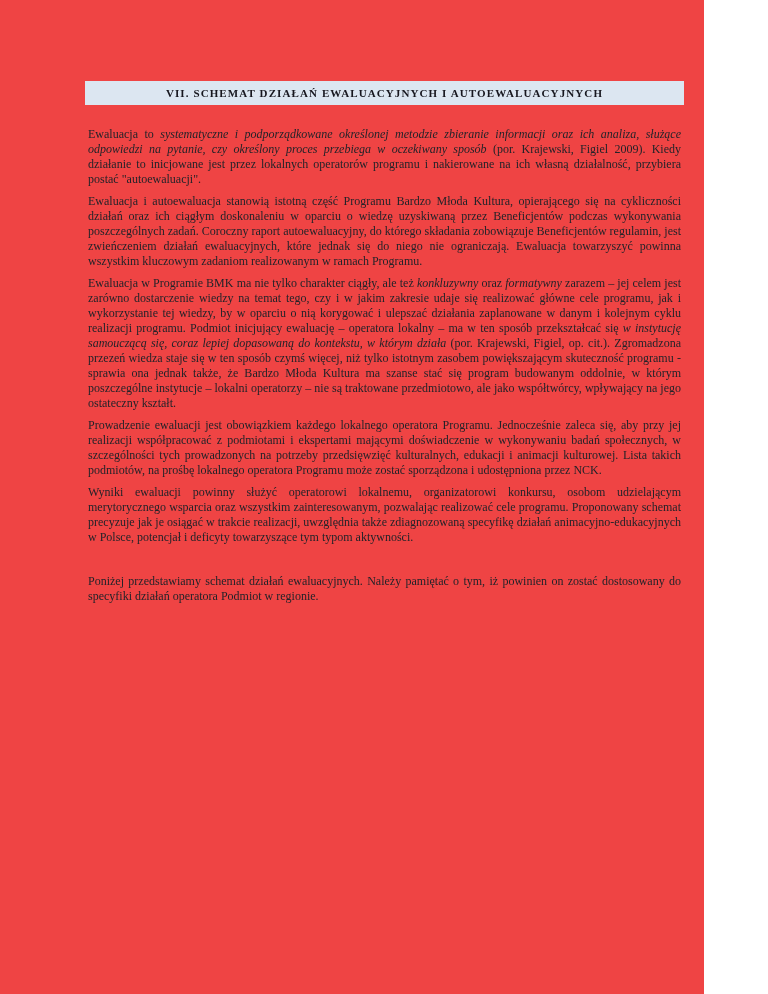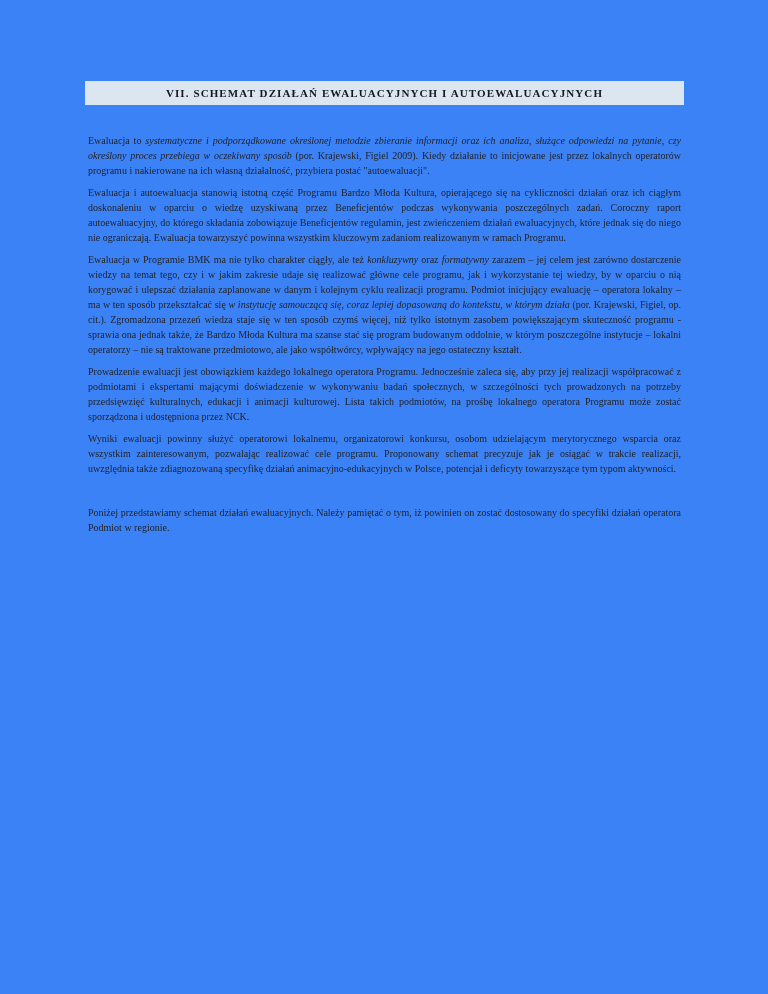--- a/index.html
+++ b/index.html
@@ -2,23 +2,23 @@
 <html lang="pl" style="--header-bg: #dce6f1; --title-color: #17171f; --text-color: #232329;"><head>
 <meta charset="utf-8">
 <style>
   html, body {
     margin: 0;
     padding: 0;
     background: #ffffff;
   }
   .page {
     position: relative;
-    width: 768px;
+    width: 704px;
     height: 994px;
-    background: #3b82f6;
+    background: #ef4444;
     overflow: hidden;
     font-family: "Liberation Serif", "DejaVu Serif", serif;
   }
   .section-header {
     position: absolute;
     left: 85px;
     top: 81px;
     width: 599px;
     height: 24px;
     background: var(--header-bg, #dce6f1);
@@ -29,24 +29,24 @@
     line-height: 24px;
     font-size: 11px;
     font-weight: bold;
     letter-spacing: 1.1px;
     color: var(--title-color, #17171f);
     white-space: nowrap;
   }
   .content {
     position: absolute;
     left: 88px;
-    top: 133px;
+    top: 127px;
     width: 593px;
     color: var(--text-color, #232329);
-    font-size: 10px;
+    font-size: 12px;
     line-height: 15px;
     text-align: justify;
   }
   .content p.para {
     margin: 0 0 7px 0;
     padding: 0;
   }
   .content p.para.gap-before {
     margin-top: 29px;
   }

